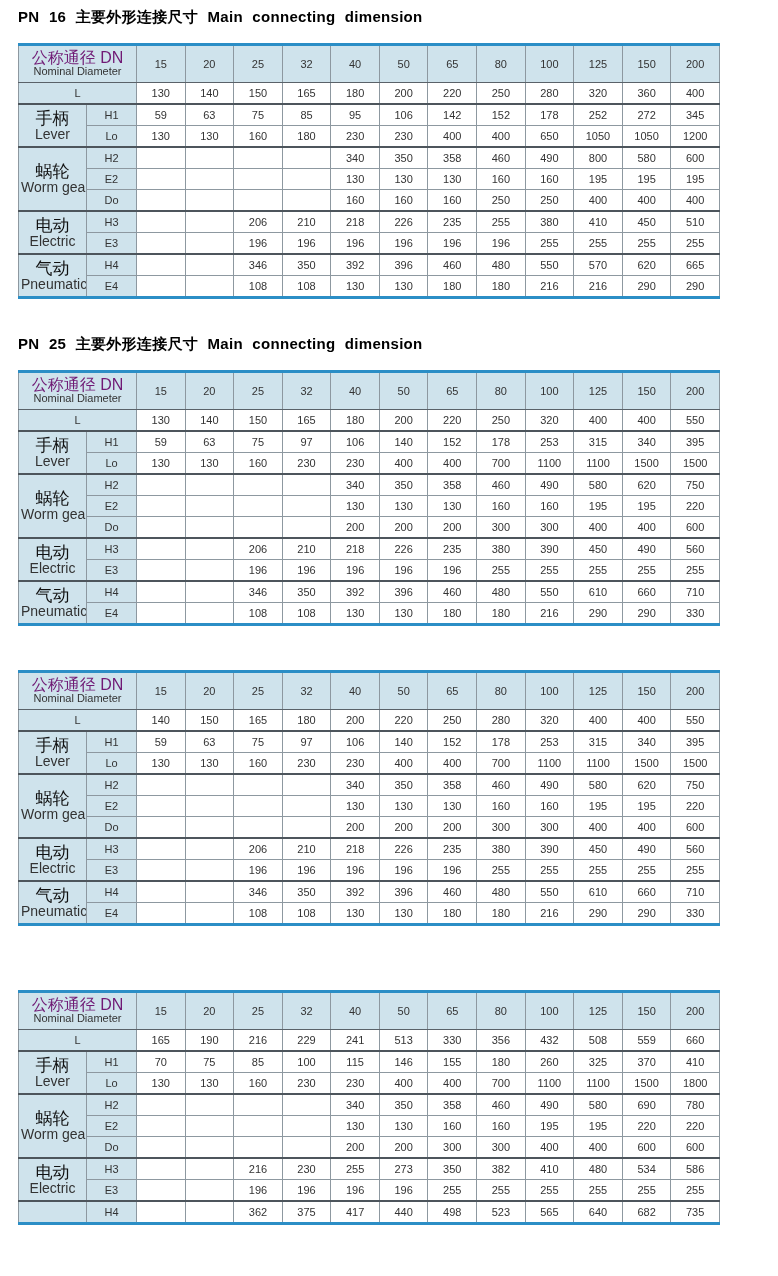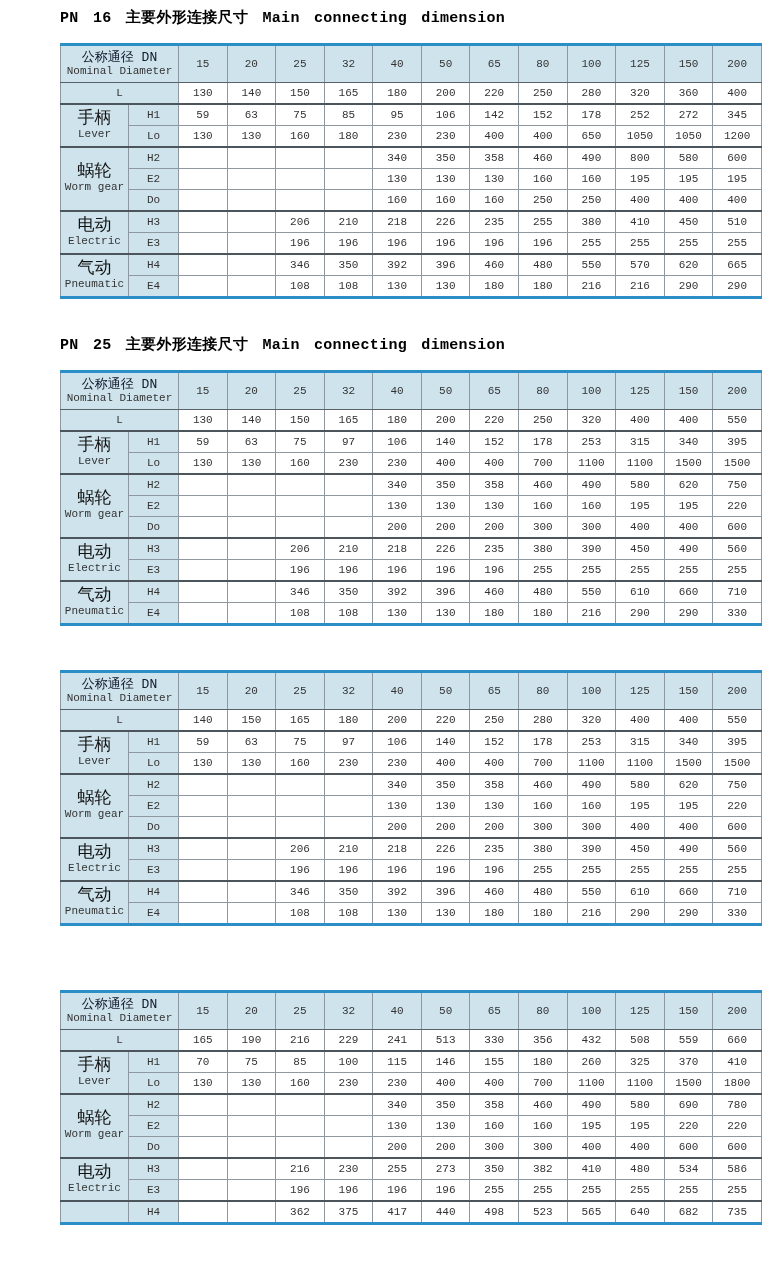--- a/index.html
+++ b/index.html
@@ -12,23 +12,22 @@
     font-family: "Liberation Sans", "DejaVu Sans", sans-serif;
     color: #222;
   }
   .page {
     width: 778px;
     min-height: 1276px;
     box-sizing: border-box;
     padding: 6px 0 40px 0;
   }
   .table-section {
-    margin-left: 60px;
+    margin-left: 18px;
     margin-right: 38px;
-    font-family: Liberation Mono, monospace;
   }
   .sec-0 { margin-top: 2px; }
   .sec-1 { margin-top: 36px; }
   .sec-2 { margin-top: 44px; }
   .sec-3 { margin-top: 64px; }
   h2.section-title {
     margin: 0;
     font-size: 15px;
     font-weight: bold;
     color: #000;
@@ -57,31 +56,31 @@
     font-weight: normal;
     color: #333;
     overflow: hidden;
     white-space: nowrap;
   }
   table.dim-table thead th {
     background: #cfe3ec;
     height: 36px;
     border-bottom: 1px solid #5a6269;
   }
-  .corner-cell .zh { font-size: 13px; color: #0f172a; line-height: 15px; }
+  .corner-cell .zh { font-size: 16px; color: #701a75; line-height: 15px; }
   .corner-cell .en { font-size: 11px; color: #333; line-height: 13px; }
   td.label-cell {
     background: #cfe3ec;
     color: #222;
   }
   td.group-cell {
     background: #cfe3ec;
   }
   td.group-cell .zh { font-size: 17px; line-height: 16px; color: #111; }
-  td.group-cell .en { font-size: 11px; line-height: 14px; color: #333; }
+  td.group-cell .en { font-size: 14px; line-height: 14px; color: #333; }
   td.param-cell {
     background: #cfe3ec;
     font-size: 11px;
   }
   td.value-cell {
     background: #ffffff;
     font-size: 11px;
   }
   tr.group-start > td {
     border-top: 2px solid #4d555c;

